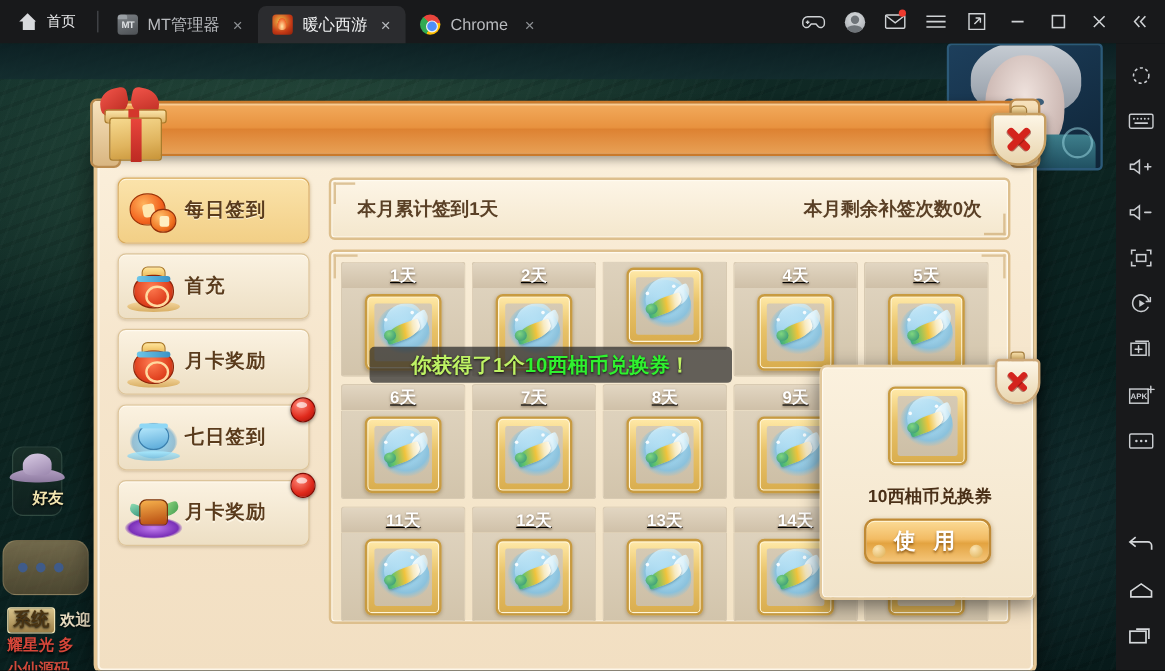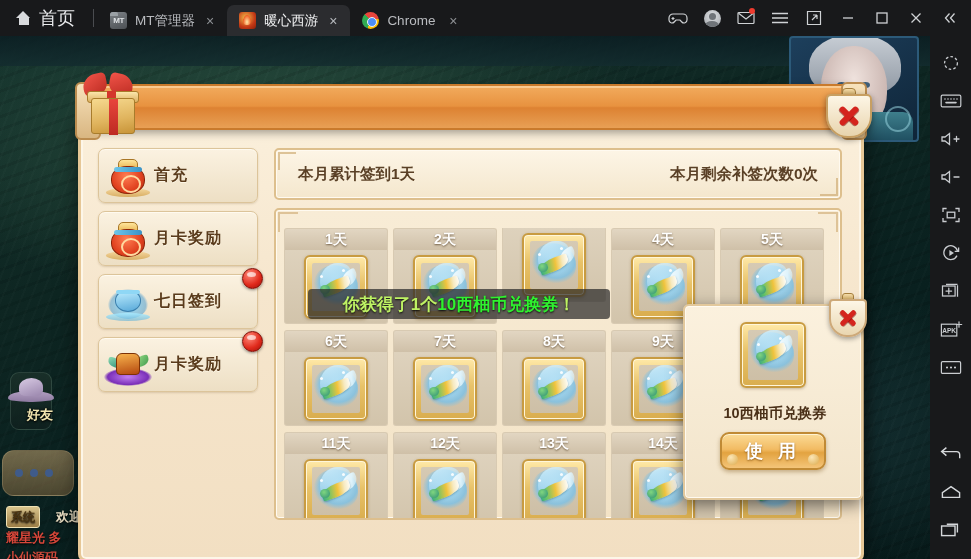--- a/index.html
+++ b/index.html
@@ -10,21 +10,21 @@
   }
   .root { position:relative; width:971px; height:559px; overflow:hidden; background:#0d0f10; }
 
   
   .titlebar {
     position:absolute; left:0; top:0; width:971px; height:36px;
     background:#18191b; display:flex; align-items:flex-end; z-index:60;
   }
   .tb-home {
     display:flex; align-items:center; gap:8px;
-    height:36px; padding:0 14px 0 16px; color:#e9eaec; font-size:18px;
+    height:36px; padding:0 14px 0 16px; color:#e9eaec; font-size:12px;
   }
   .home-ico { width:15px; height:14px; position:relative; display:inline-block; }
   .home-ico:before{
     content:""; position:absolute; left:0; top:0; width:0; height:0;
     border-left:7.5px solid transparent; border-right:7.5px solid transparent;
     border-bottom:7px solid #d8dadd;
   }
   .home-ico:after{
     content:""; position:absolute; left:2.5px; top:6px; width:10px; height:8px;
     background:#d8dadd;
@@ -96,21 +96,21 @@
     color:#f3e6b0; font-size:13px; font-weight:bold; text-shadow:0 1px 2px #000,0 0 3px #000; }
   .chat-bubble { position:absolute; left:2px; top:414px; width:72px; height:46px; border-radius:12px;
     background:linear-gradient(180deg,rgba(176,148,102,.62),rgba(120,96,60,.6));
     border:1px solid rgba(228,206,160,.22); }
   .chat-dots { position:absolute; left:12px; top:18px; display:flex; gap:7px; }
   .chat-dots i { width:8px; height:8px; border-radius:50%; background:#3f5b8a; display:block; }
   .chatlines { position:absolute; left:6px; top:470px; width:96px; }
   .chatline { font-size:13px; font-weight:bold; line-height:20px; white-space:nowrap;
               text-shadow:0 1px 2px #000; }
   .cl-tag { display:inline-block; background:linear-gradient(180deg,#d9c48c,#9d7f47);
-            color:#4a3412; font-size:12px; padding:0 4px; border-radius:3px; margin-right:16px;
+            color:#4a3412; font-size:15px; padding:0 4px; border-radius:3px; margin-right:4px;
             border:1px solid #f0e2b4; }
   .cl1 { color:#eadfc4; }
   .cl2 { color:#d8473a; }
   .cl3 { color:#cf4a3c; }
 
   
   .portrait { position:absolute; left:789px; top:0px; width:130px; height:106px;
     background:linear-gradient(150deg,#1d3f5c,#0f2538); border:2px solid #2c5a79; border-radius:4px; overflow:hidden; }
   .portrait .face { position:absolute; left:30px; top:8px; width:66px; height:84px;
     background:radial-gradient(ellipse at 50% 40%,#efe2dd,#cdb9b4 70%,#9e8e8c);
@@ -280,22 +280,22 @@
     background:linear-gradient(180deg,#f8ecd6,#f3e3c6);
     border:2px solid #ddbf8d; border-radius:5px; overflow:hidden;
     box-shadow:inset 0 0 0 1px #fffaf0;
   }
   .grid-frame:before,.grid-frame:after{
     content:""; position:absolute; width:18px; height:18px; border:2px solid #cda96f; opacity:.6; z-index:4;
   }
   .grid-frame:before{ left:2px; top:2px; border-right:0; border-bottom:0; }
   .grid-frame:after { right:2px; top:2px; border-left:0; border-bottom:0; }
   .grid {
-    position:absolute; left:8px; top:18px; width:552px;
-    display:grid; grid-template-columns:repeat(5,104px); gap:6px 5px;
+    position:absolute; left:8px; top:8px; width:552px;
+    display:grid; grid-template-columns:repeat(5,104px); gap:6px 5px;text-decoration:underline;
   }
   .cell { width:104px; }
   .cell-label {
     height:22px; line-height:21px; text-align:center; color:#fff; font-size:14px; font-weight:bold;
     background:linear-gradient(180deg,#e2d6c2,#cfc0a8);
     border:1px solid #d8cab2; border-bottom:0; border-radius:3px 3px 0 0;
     text-shadow:0 1px 2px rgba(90,70,45,.8);
   }
   .cell-body {
     height:74px; display:flex; align-items:center; justify-content:center;
@@ -537,20 +537,27 @@
 
       <div class="close-main">
         <div class="knob"></div>
         <div class="shield">
           <div class="xmark"></div>
         </div>
       </div>
 
       <div class="menu">
 
+        <div class="menu-item active">
+          <div class="mi-icon ico-coin">
+            <div class="c1"></div>
+              <div class="c2"></div>
+          </div>
+          <div class="mi-label">每日签到</div>
+        </div>
 
         <div class="menu-item">
           <div class="mi-icon ico-bag">
             <div class="base"></div>
               <div class="neck"></div>
               <div class="body"></div>
               <div class="tie"></div>
           </div>
           <div class="mi-label">首充</div>
         </div>

